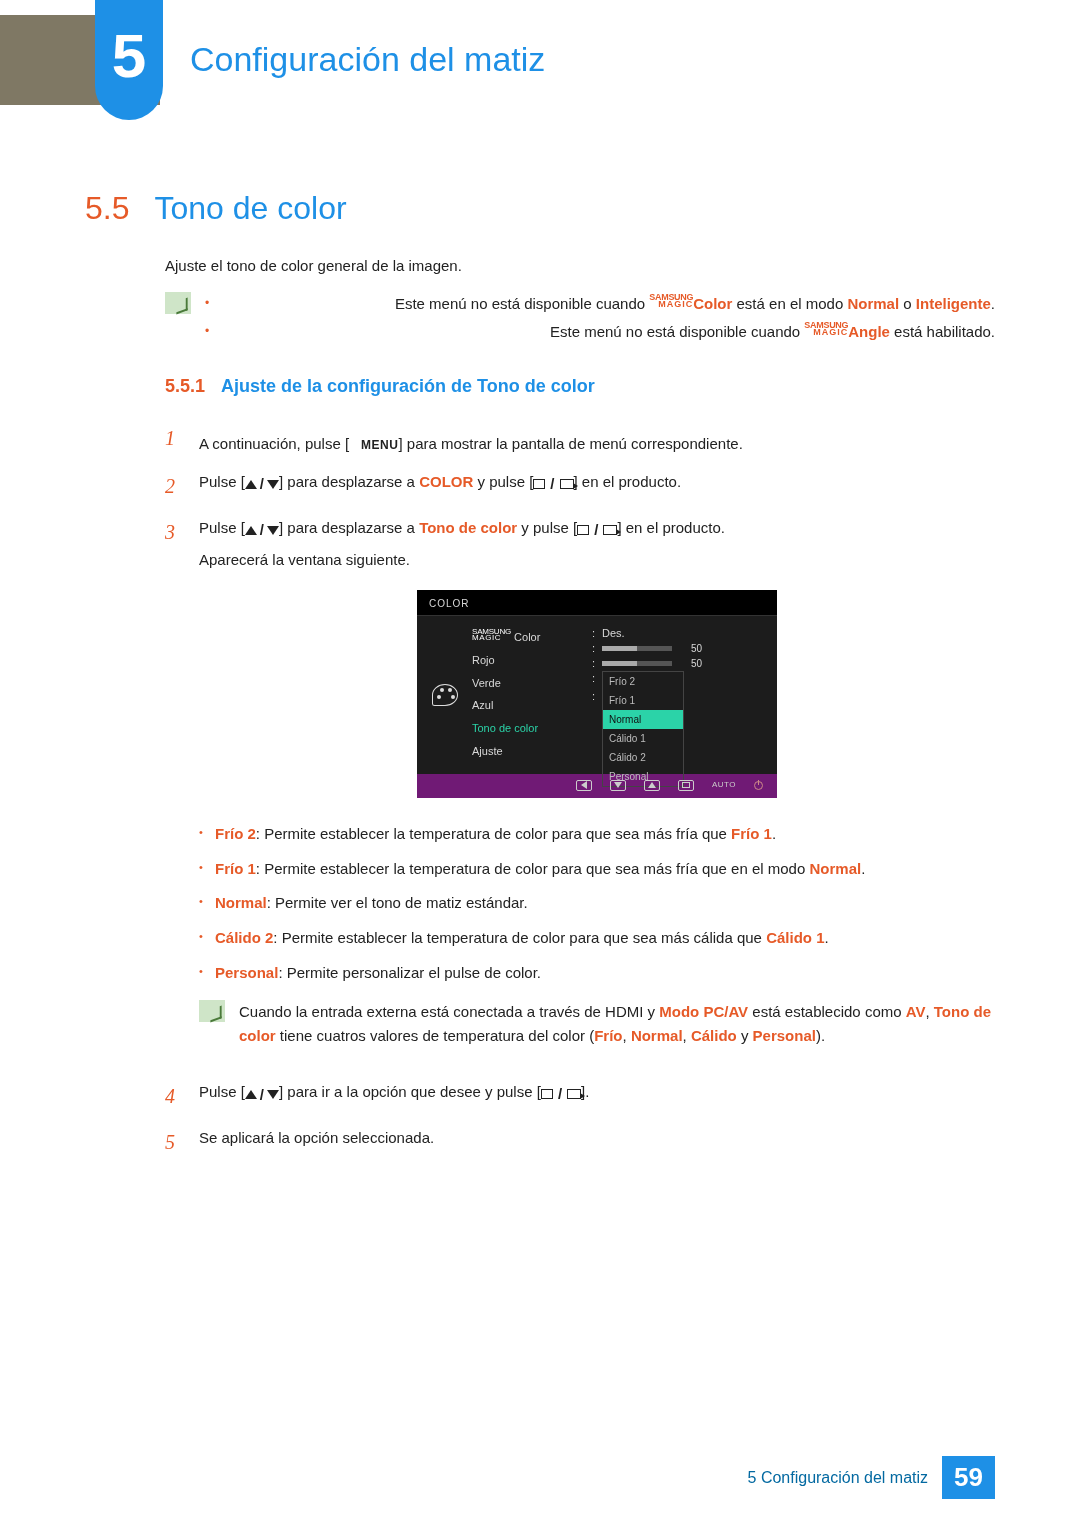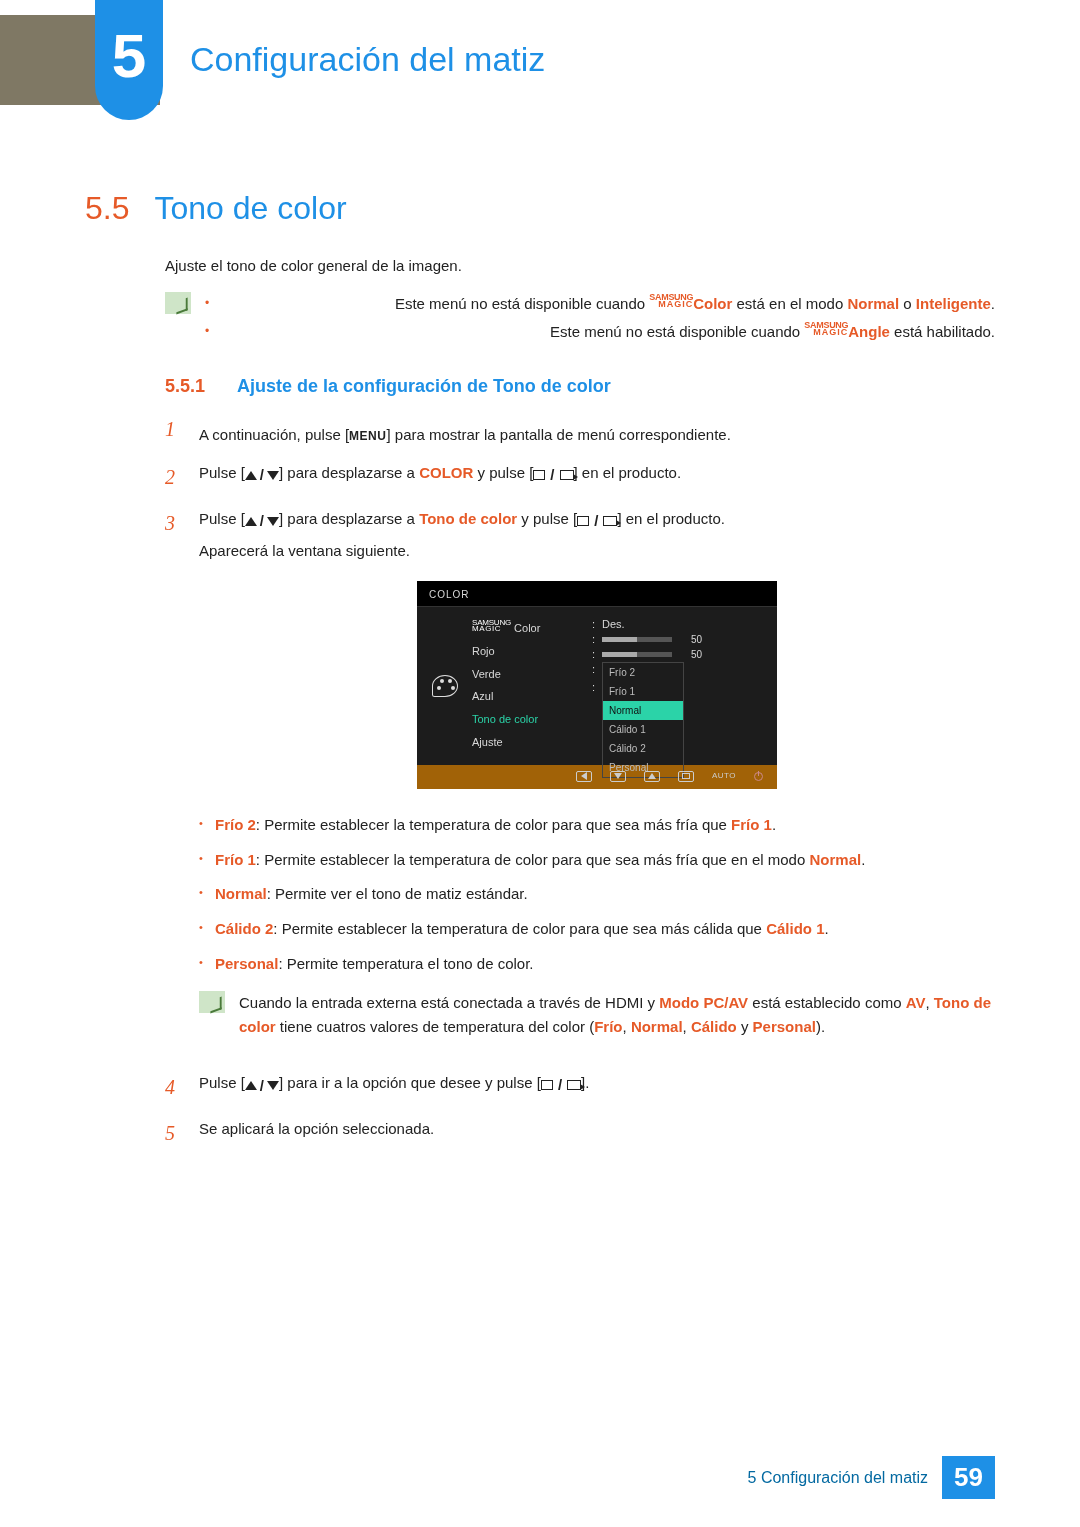--- a/index.html
+++ b/index.html
@@ -105,22 +105,22 @@
     line-height: 0.8;
     vertical-align: 2px;
     font-weight: bold;
   }
   .samsung-magic .line1 { display: block; letter-spacing: -0.3px; }
   .samsung-magic .line2 { display: block; }
   .hl { color: #e65a28; font-weight: bold; }
   .subsection-row {
     margin-left: 80px;
     display: flex;
-    gap: 32px;
-    margin-bottom: 15px;
+    gap: 16px;
+    margin-bottom: 24px;
   }
   .subsection-num { color: #e65a28; font-size: 18px; font-weight: bold; }
   .subsection-title { color: #1e90e6; font-size: 18px; font-weight: bold; }
   .steps { margin-left: 80px; }
   .step {
     display: flex;
     gap: 16px;
     margin-bottom: 12px;
     line-height: 1.7;
   }
@@ -156,21 +156,21 @@
   .enter-icon .box1 { width: 12px; height: 10px; border: 1.5px solid #222; }
   .enter-icon .box2 { width: 14px; height: 10px; border: 1.5px solid #222; position: relative; }
   .enter-icon .box2::after {
     content: "";
     position: absolute;
     right: -5px; top: 3px;
     border-left: 5px solid #222;
     border-top: 3px solid transparent;
     border-bottom: 3px solid transparent;
   }
-  .menu-label { font-weight: bold; font-size: 12px; letter-spacing: 0.5px; }
+  .menu-label { font-weight: bold; font-size: 12px; letter-spacing: 0.5px; padding-left: 12px; }
 
   
   .osd {
     width: 360px;
     margin: 18px auto 24px auto;
     background: #1c1c1c;
     color: #d8d8d8;
     font-size: 11px;
     position: relative;
   }
@@ -213,21 +213,21 @@
   .osd-right .val { width:24px; text-align:right; font-size:10px; }
   .dropdown-panel {
     border: 1px solid #444;
     width: 82px;
     font-size: 10px;
     margin-top: -2px;
   }
   .dropdown-panel div { padding: 1px 6px; color:#bcbcbc; }
   .dropdown-panel div.sel { background:#2bd3a8; color:#111; }
   .osd-footer {
-    background:#a16207;
+    background:#701a75;
     display:flex;
     justify-content:flex-end;
     gap: 18px;
     padding: 4px 14px 6px;
     font-size: 12px;
     color:#ccc;
     align-items:center;
   }
   .osd-footer .kb {
     width: 16px; height:11px; border:1.2px solid #ccc; border-radius:2px;
@@ -416,21 +416,21 @@
             <span class="auto">AUTO</span>
             <span class="pwr"></span>
           </div>
         </div>
 
         <ul class="desc-list" style="margin-left:0">
           <li><span class="hl">Frío 2</span><span>: Permite establecer la temperatura de color para que sea más fría que </span><span class="hl">Frío 1</span><span>.</span></li>
           <li><span class="hl">Frío 1</span><span>: Permite establecer la temperatura de color para que sea más fría que en el modo </span><span class="hl">Normal</span><span>.</span></li>
           <li><span class="hl">Normal</span><span>: Permite ver el tono de matiz estándar.</span></li>
           <li><span class="hl">Cálido 2</span><span>: Permite establecer la temperatura de color para que sea más cálida que </span><span class="hl">Cálido 1</span><span>.</span></li>
-          <li><span class="hl">Personal</span><span>: Permite temperatura el tono de color.</span></li>
+          <li><span class="hl">Personal</span><span>: Permite personalizar el pulse de color.</span></li>
         </ul>
 
         <div class="note-block" style="margin-left:0; margin-top:14px; margin-bottom:18px;">
           <div class="note-icon"></div>
           <div style="line-height:1.65">
             <span>Cuando la entrada externa está conectada a través de HDMI y </span><span class="hl">Modo PC/AV</span><span> está establecido como </span><span class="hl">AV</span><span>, </span><span class="hl">Tono de color</span><span> tiene cuatros valores de temperatura del color (</span><span class="hl">Frío</span>, <span class="hl">Normal</span>, <span class="hl">Cálido</span><span> y </span><span class="hl">Personal</span><span>).</span>
           </div>
         </div>
       </div>
     </div>

